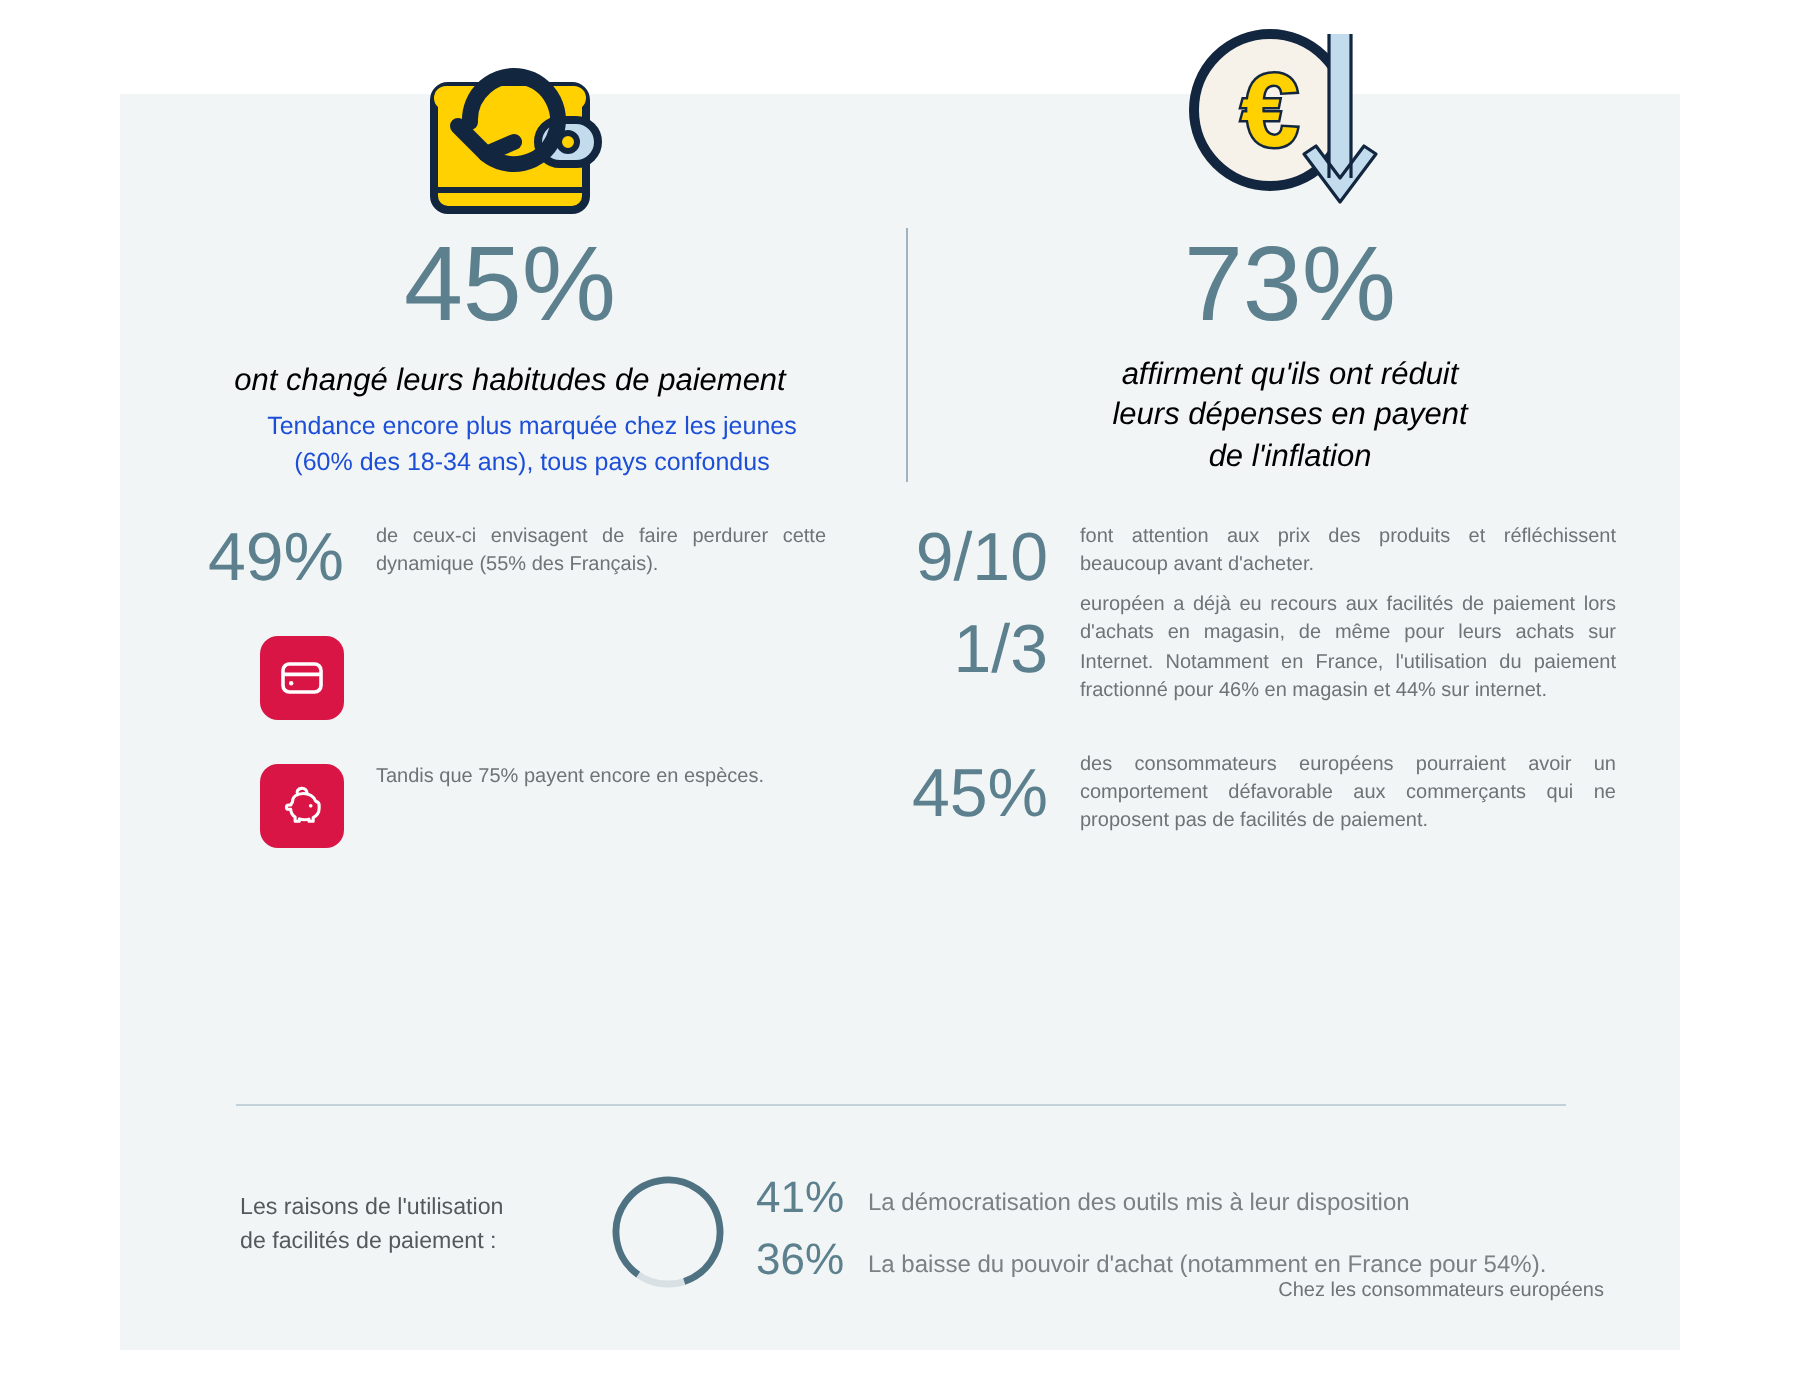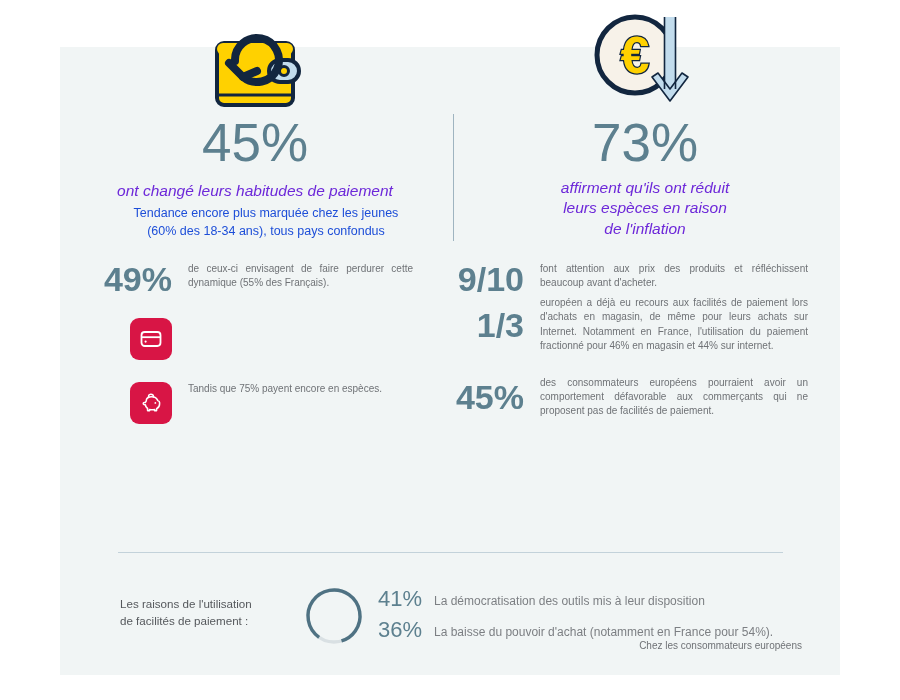--- a/index.html
+++ b/index.html
@@ -33,41 +33,41 @@
 
   .bignum{
     font-size:53px;color:#5d808f;letter-spacing:0px;
     line-height:1;font-weight:400;margin:0;
   }
   .hero-left .bignum{position:absolute;left:0;top:69px;width:390px;}
   .hero-right .bignum{position:absolute;left:0;top:69px;width:390px;}
 
   .hero-lead{
     position:absolute;left:0;width:390px;
-    font-style:italic;font-size:15.5px;color:#6d28d9;line-height:1.32;
+    font-style:italic;font-size:15.5px;color:#000000;line-height:1.32;
   }
   .hero-left .hero-lead{top:134px;}
   .hero-right .hero-lead{top:131px;}
 
   .hero-sub{
     position:absolute;left:11px;width:390px;
     font-size:12.5px;color:#1d4ed8;line-height:1.42;
   }
   .hero-left .hero-sub{top:158px;}
 
   
   .cols{position:absolute;left:0;top:215px;width:780px;height:290px;}
   .col{position:absolute;top:0;}
   .col-left{left:40px;width:360px;}
   .col-right{left:390px;width:370px;}
 
   .stat{position:relative;display:flex;align-items:flex-start;}
   .stat .key{
     flex:0 0 auto;color:#5d808f;font-size:34px;line-height:1;
-    font-weight:700;text-align:right;
+    font-weight:400;text-align:right;
   }
   .stat .key.mid{align-self:center;}
   .stat .body{
     color:#6f7276;font-size:10px;line-height:1.44;
     text-align:justify;
   }
 
   .col-left .stat .key{width:88px;padding-right:16px;box-sizing:border-box;}
   .col-left .stat .body{width:225px;}
   .col-right .stat .key{width:90px;padding-right:16px;box-sizing:border-box;}
@@ -140,21 +140,21 @@
             <text x="45" y="62" text-anchor="middle" font-family="'Liberation Sans', sans-serif" font-size="52" font-weight="bold" fill="#ffd100" stroke="#12263f" stroke-width="2.5" paint-order="stroke">€</text>
             <path d="M80 6 L80 78" stroke="#c2dced" stroke-width="11" fill="none"></path>
             <path d="M80 6 L80 78" stroke="#12263f" stroke-width="1.6" fill="none" opacity="0"></path>
             <path d="M62 66 L80 90 L98 66 L92 62 L80 78 L68 62 Z" fill="#c2dced" stroke="#12263f" stroke-width="1.6" stroke-linejoin="round"></path>
             <path d="M74.5 6 L74.5 78 M85.5 6 L85.5 78" stroke="#12263f" stroke-width="1.6" fill="none"></path>
           </svg>
         </div>
         <div class="bignum">73%</div>
         <div class="hero-lead">
           <div>affirment qu'ils ont réduit</div>
-          <div>leurs espèces en raison</div>
+          <div>leurs dépenses en payent</div>
           <div>de l'inflation</div>
         </div>
       </div>
     </div>
 
     <div class="cols">
 
       <div class="col col-left">
 
         <div class="stat" style="margin-bottom:22px;">

